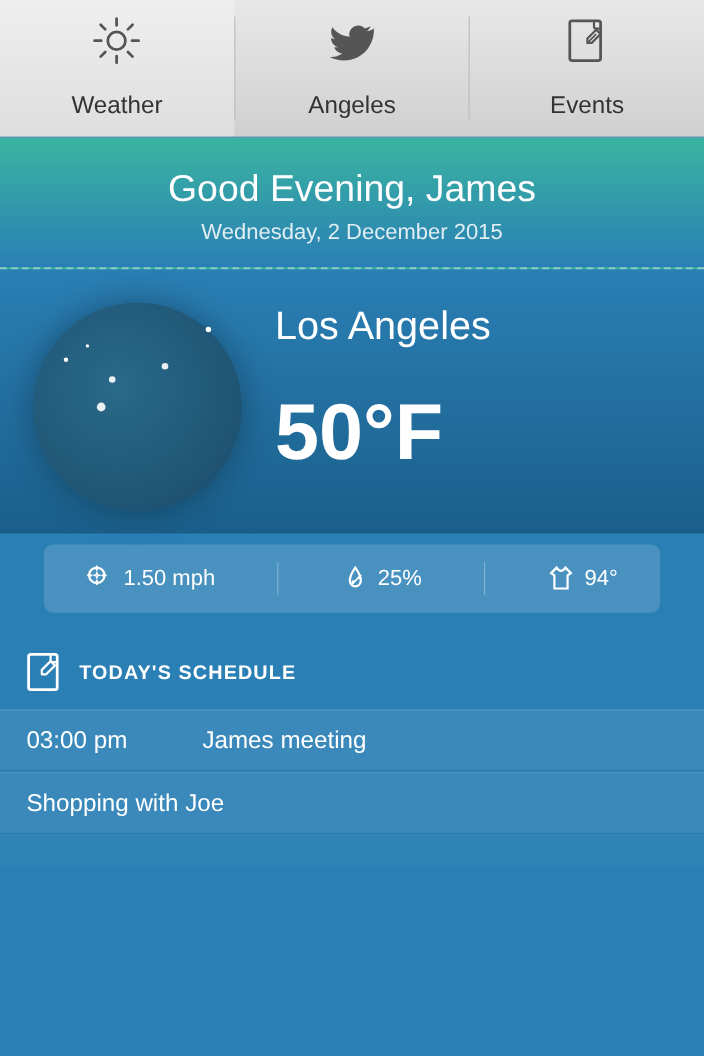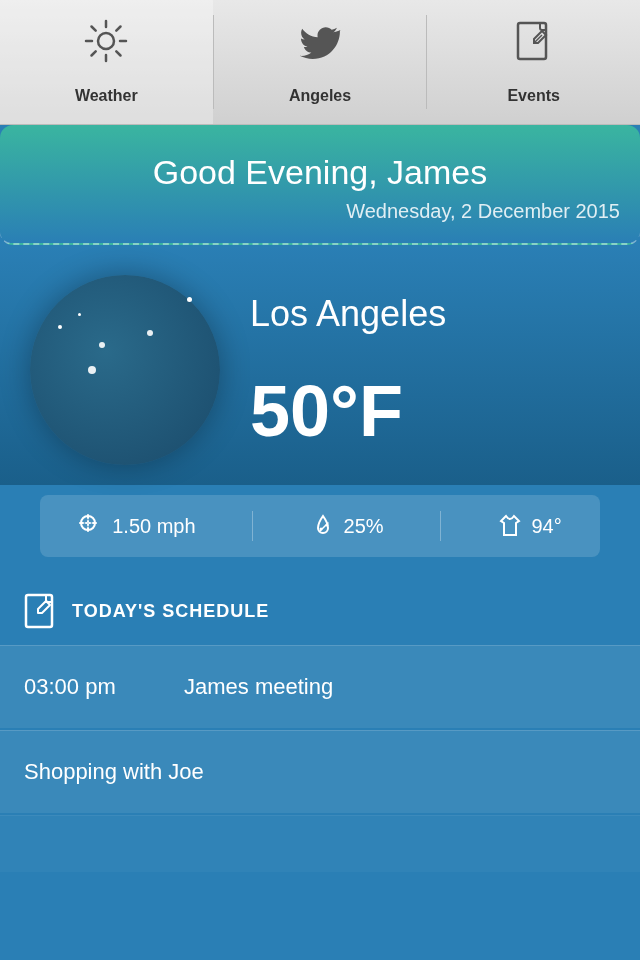--- a/index.html
+++ b/index.html
@@ -24,23 +24,23 @@
       flex-direction: column;
       align-items: center;
       justify-content: center;
       gap: 8px;
       cursor: pointer;
     }
     .tab-item.active {
       background: rgba(255,255,255,0.3);
     }
     .tab-label {
-      font-size: 16px;
+      font-size: 22px;
       color: #333;
-      font-weight: 700;
+      font-weight: 400;
       margin-top: 16px;
     }
     .tab-divider {
       width: 1px;
       background: #bbb;
       margin: 15px 0;
     }
 
     
     .sun-icon {
@@ -55,41 +55,38 @@
       width: 44px;
       height: 44px;
     }
 
     
     #greeting-section {
       background: linear-gradient(to bottom, #3ab5a0, #2a7fb5);
       padding: 28px 20px 20px;
       text-align: center;
       border-bottom: 2px dashed rgba(255,255,255,0.4);
-      border-radius: 13px;
     }
     #greeting-text {
       font-size: 34px;
       color: white;
       font-weight: 300;
       margin-bottom: 8px;
     }
     #date-text {
       font-size: 20px;
       color: rgba(255,255,255,0.85);
       font-weight: 300;
-      text-align: right;
     }
 
     
     #weather-main {
       background: linear-gradient(to bottom, #2a7fb5, #1a5f8a);
       padding: 30px 30px 20px;
       display: flex;
-      align-items: center;
       gap: 30px;
     }
     #moon-circle {
       width: 190px;
       height: 190px;
       border-radius: 50%;
       background: radial-gradient(circle at 40% 40%, #2a6a8a, #1a4a6a);
       display: flex;
       align-items: center;
       justify-content: center;
@@ -155,21 +152,21 @@
       letter-spacing: 1px;
       color: white;
     }
     .schedule-icon {
       width: 36px;
       height: 36px;
     }
     .schedule-row {
       display: flex;
       align-items: center;
-      padding: 28px 24px;
+      padding: 14px 24px;
       border-top: 1px solid rgba(255,255,255,0.15);
       background: rgba(255,255,255,0.08);
       margin-bottom: 2px;
     }
     .schedule-time {
       font-size: 22px;
       color: white;
       width: 160px;
       font-weight: 300;
     }

